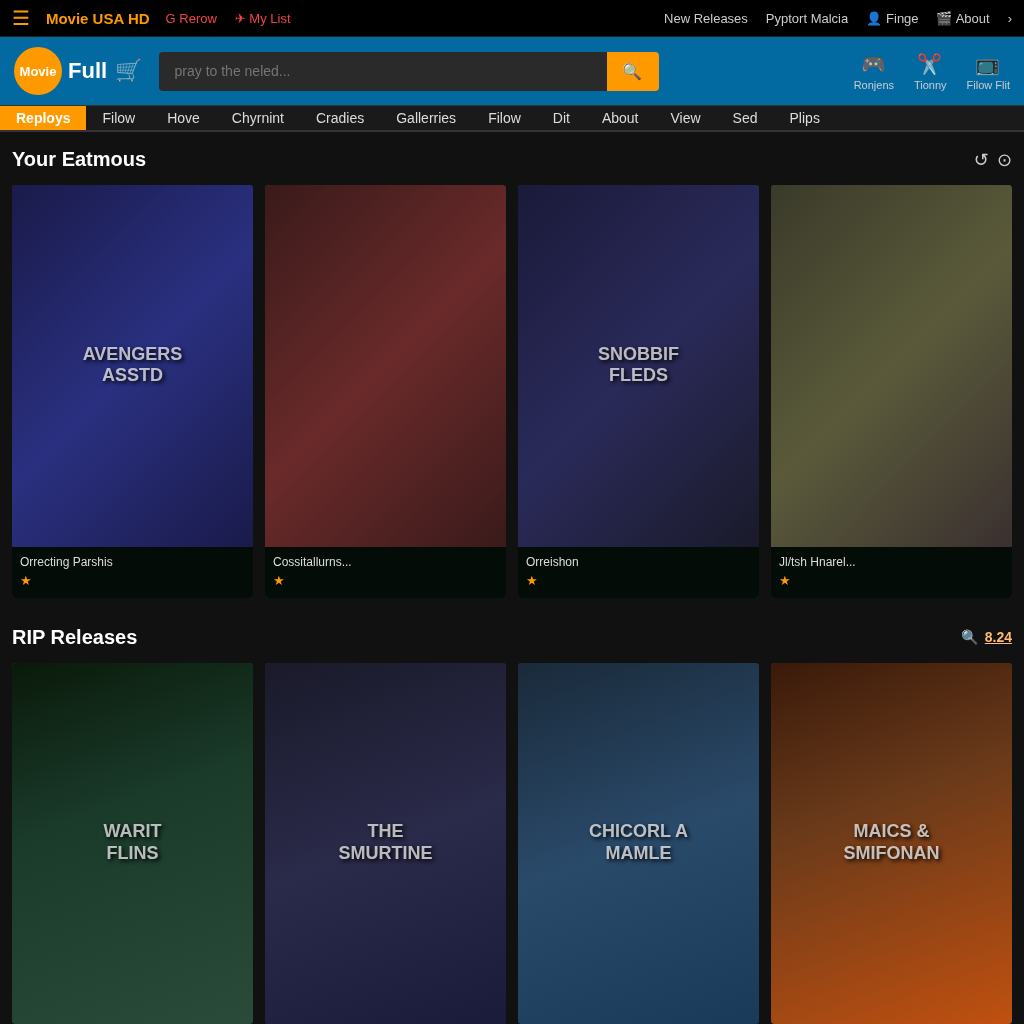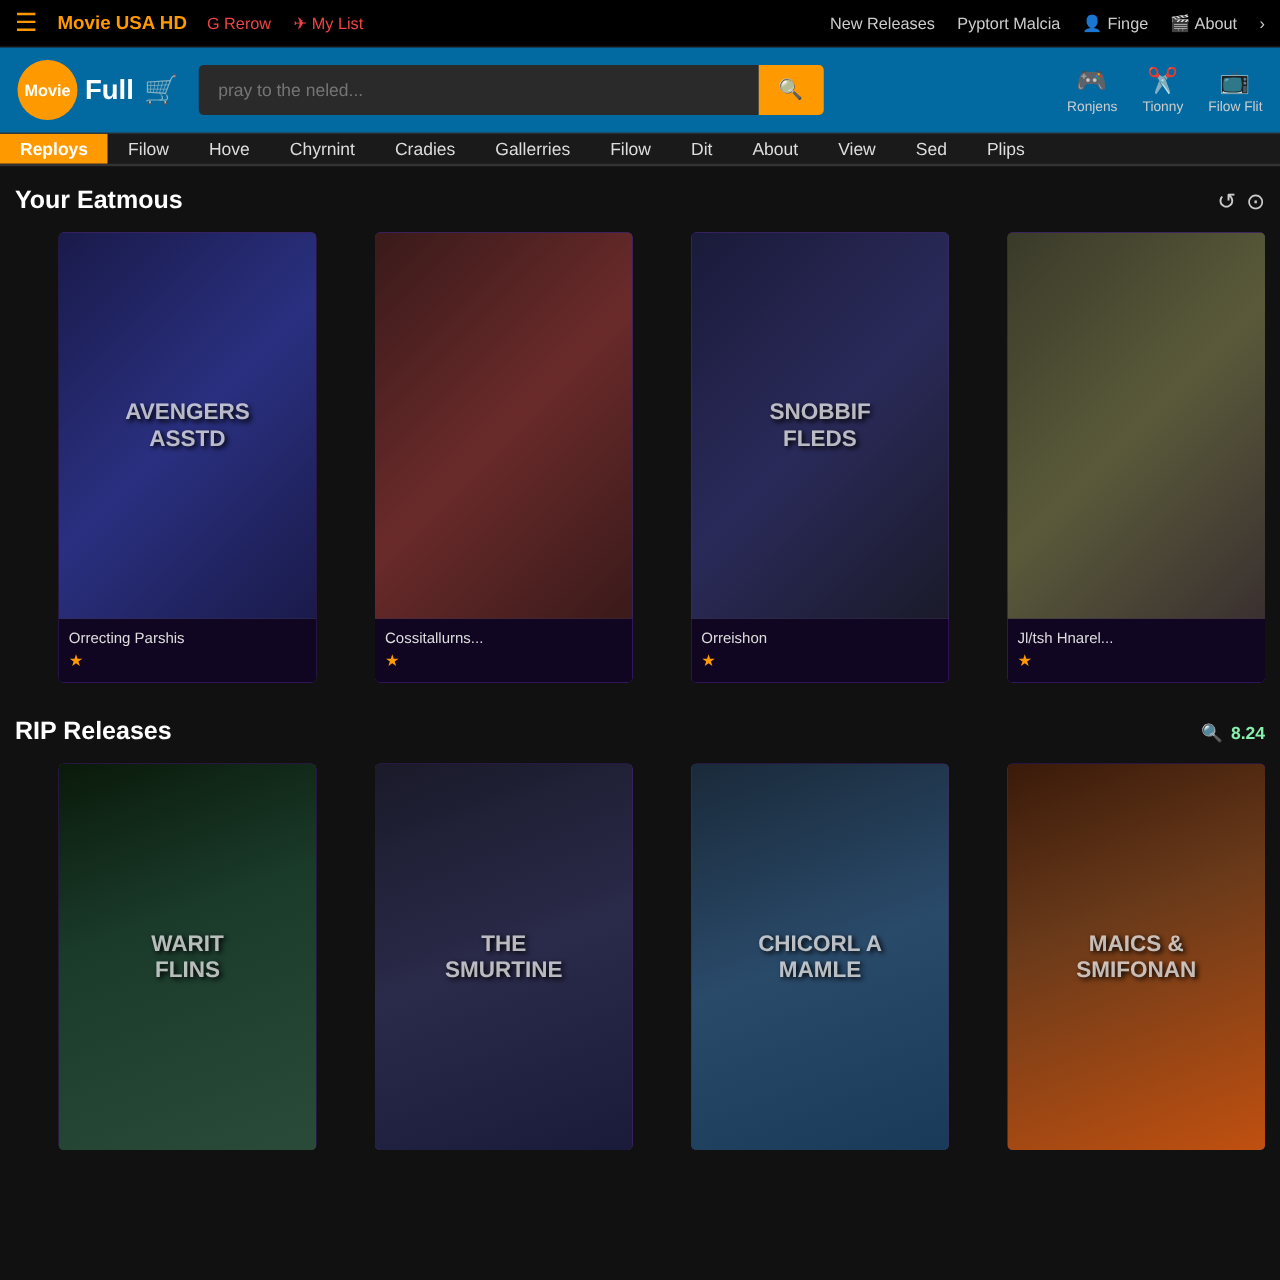--- a/index.html
+++ b/index.html
@@ -129,22 +129,21 @@
     .movie-grid {
       display: grid;
       grid-template-columns: repeat(4, 1fr);
       gap: 12px;
     }
     .movie-card {
       position: relative;
       cursor: pointer;
       border-radius: 4px;
       overflow: hidden;
-      background: #6d28d9;
-      margin-left: 35px;
+      background: #14532d;
     }
     .movie-thumb {
       width: 100%;
       aspect-ratio: 2/3;
       background: #333;
       position: relative;
       overflow: hidden;
     }
     .movie-thumb-inner {
       width: 100%; height: 100%;
@@ -190,21 +189,21 @@
       display: flex;
       align-items: center;
       gap: 6px;
       font-size: 12px;
       color: #aaa;
     }
     .star { color: #f90; font-size: 13px; }
     .rating { color: #ccc; font-size: 12px; }
 
     .section-search { color: #ccc; font-size: 14px; display: flex; align-items: center; gap: 6px; }
-    .section-badge { color: #86efac; font-weight: bold; }
+    .section-badge { color: #fdba74; font-weight: bold; text-decoration: underline; }
   </style>
 </head>
 <body>
 
 <div class="top-bar">
   <span class="top-bar-menu">☰</span>
   <div class="top-bar-brand">
     <span style="color:#f90">Movie USA HD</span>
   </div>
   <div class="top-bar-links">

